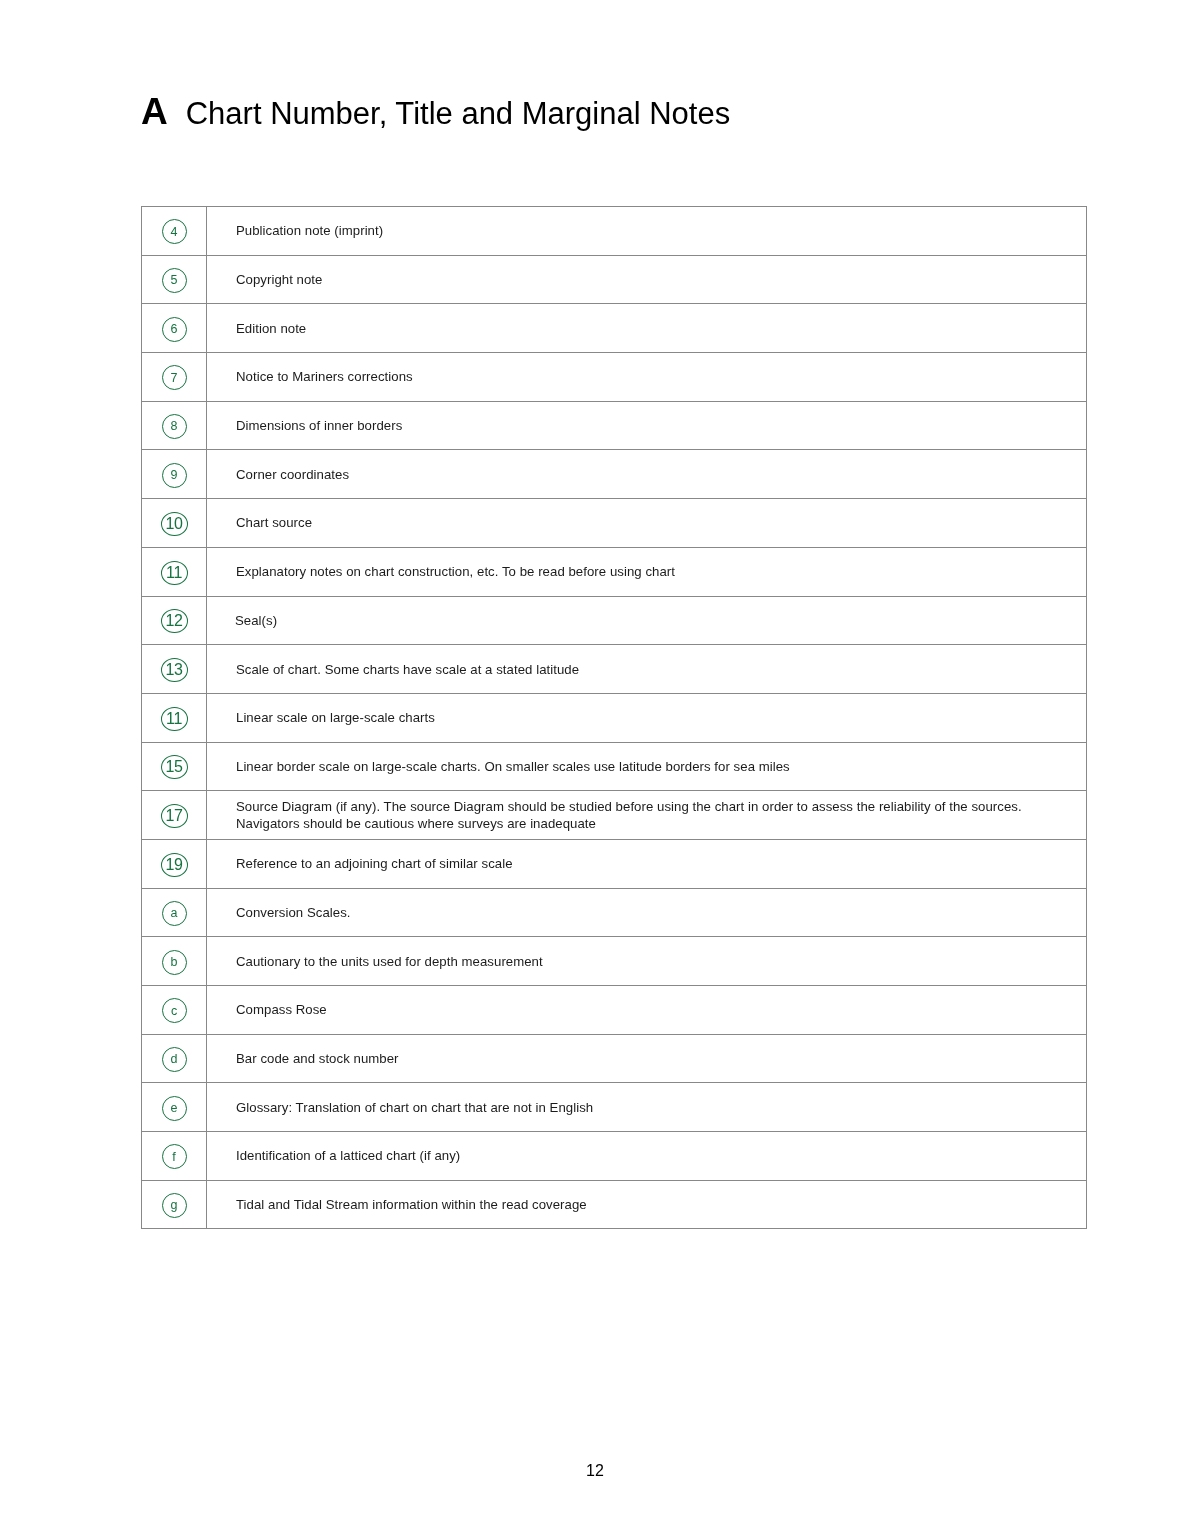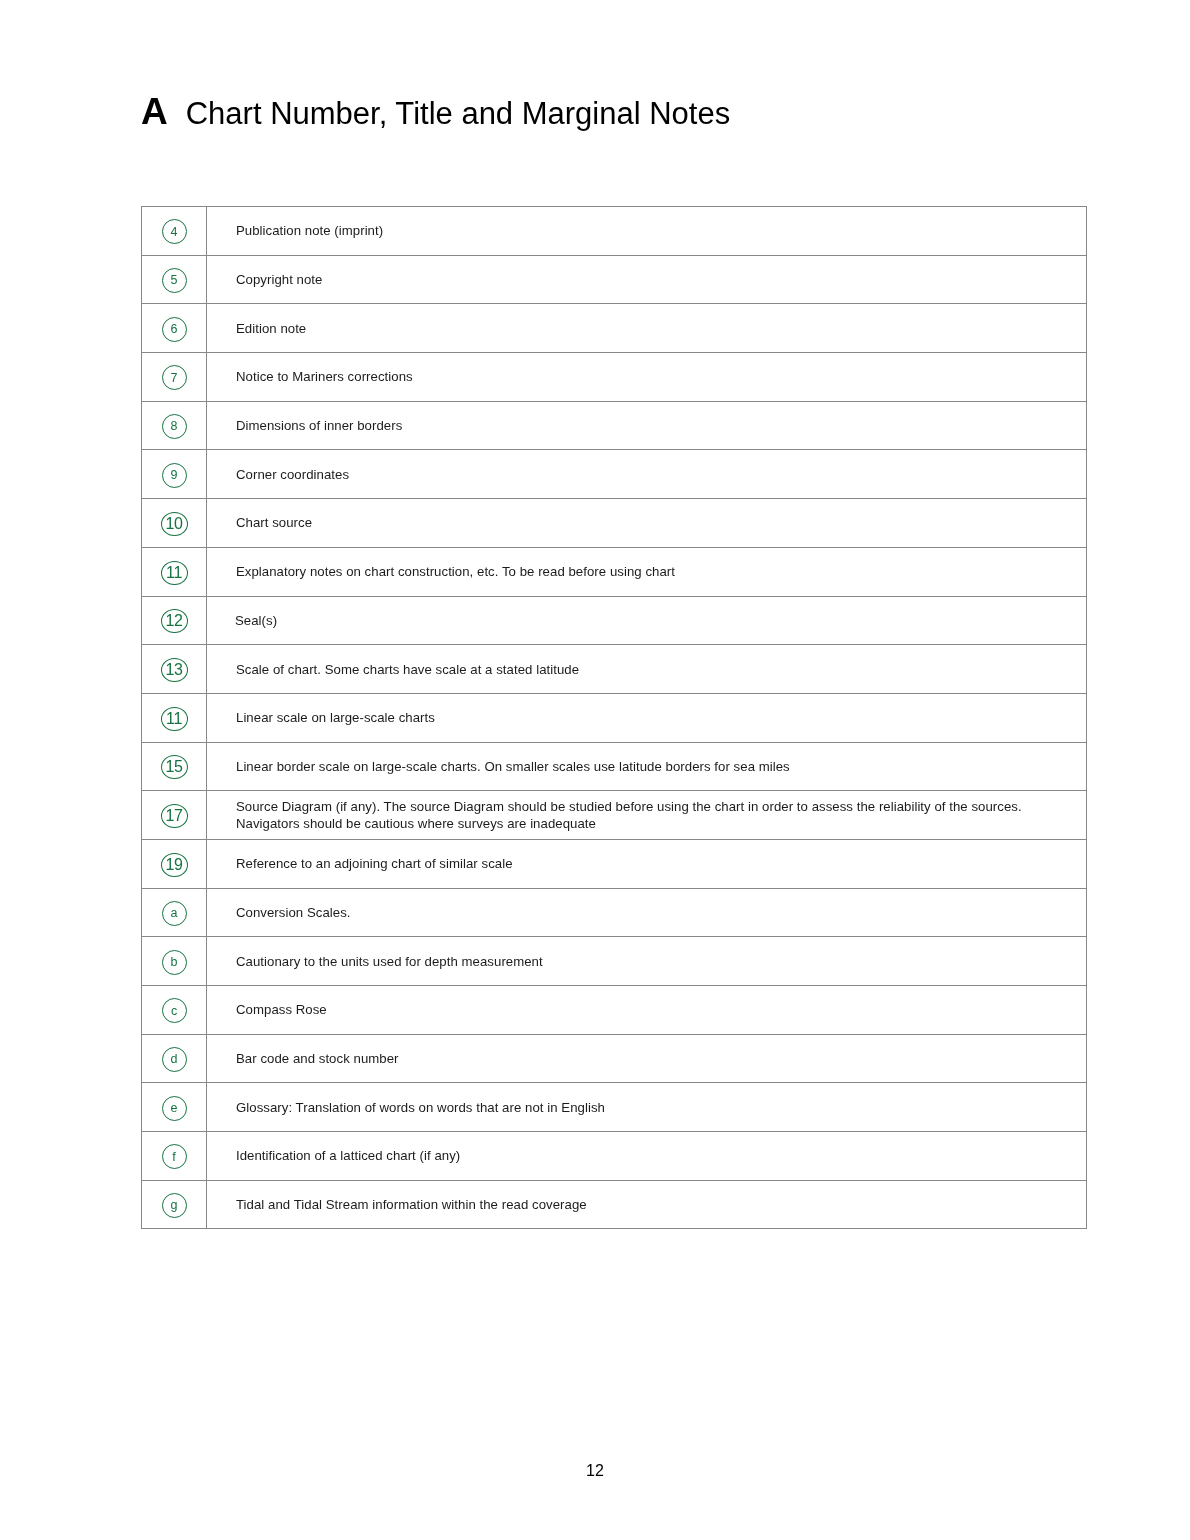--- a/index.html
+++ b/index.html
@@ -241,21 +241,21 @@
         </tr>
         <tr>
           <td class="col-badge"><span class="badge wide">d</span></td>
           <td class="col-desc">
             <span class="desc-text">Bar code and stock number</span>
           </td>
         </tr>
         <tr>
           <td class="col-badge"><span class="badge wide">e</span></td>
           <td class="col-desc">
-            <span class="desc-text">Glossary: Translation of words on words that are not in English</span>
+            <span class="desc-text">Glossary: Translation of chart on chart that are not in English</span>
           </td>
         </tr>
         <tr>
           <td class="col-badge"><span class="badge wide">f</span></td>
           <td class="col-desc">
             <span class="desc-text">Identification of a latticed chart (if any)</span>
           </td>
         </tr>
         <tr>
           <td class="col-badge"><span class="badge wide">g</span></td>

